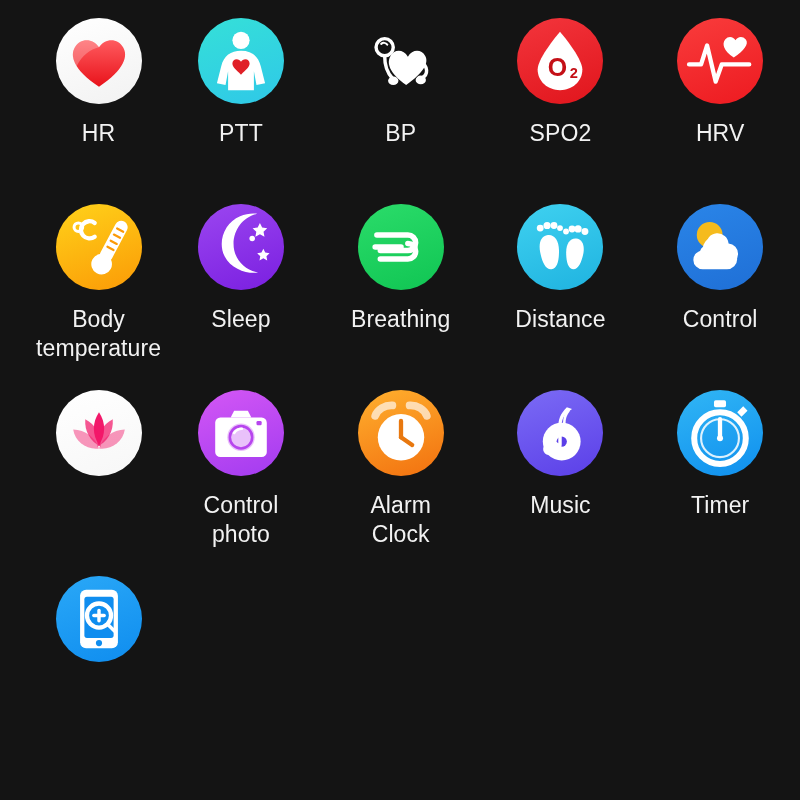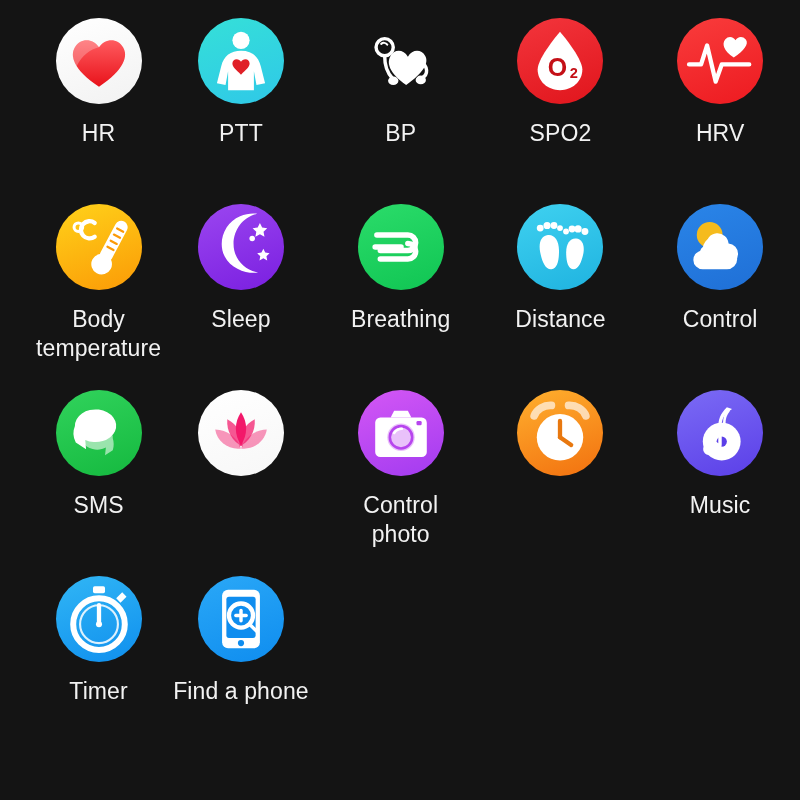--- a/index.html
+++ b/index.html
@@ -196,29 +196,20 @@
         <div class="badge" style="background: linear-gradient(160deg, rgb(42, 133, 232) 0%, rgb(31, 111, 214) 100%);">
           <svg width="86" height="86" viewBox="0 0 100 100" xmlns="http://www.w3.org/2000/svg">
             <circle cx="38" cy="36" r="15" fill="#f5bb1d"></circle>
             <path d="M34 48 a13 13 0 0 1 26 -2 a12 12 0 0 1 11 12 a11 11 0 0 1 -11 11 H34 a11 11 0 0 1 0 -21 Z" fill="#ffffff"></path>
             <path d="M30 54 a14 14 0 0 1 28 -3 a13 13 0 0 1 12 13 a12 12 0 0 1 -12 12 H30 a11 11 0 0 1 0 -22 Z" fill="#ffffff"></path>
           </svg>
         </div>
         <div class="label">Control</div>
       </div>
       <div class="cell">
-        <div class="badge" style="background: linear-gradient(160deg, rgb(49, 211, 92) 0%, rgb(21, 185, 63) 100%);">
-          <svg width="86" height="86" viewBox="0 0 100 100" xmlns="http://www.w3.org/2000/svg">
-            <path d="M66 56 a18 14 0 1 0 -8 11 l-1 9 9 -6 a23 23 0 0 0 0 -14 Z" fill="#ffffff" opacity="0.55"></path>
-            <path d="M22 42 a24 19 0 1 1 12 16 l1 11 -12 -8 a22 22 0 0 1 -1 -19 Z" fill="#ffffff"></path>
-          </svg>
-        </div>
-        <div class="label">SMS</div>
-      </div>
-      <div class="cell">
         <div class="badge" style="background: linear-gradient(160deg, rgb(255, 255, 255) 0%, rgb(247, 247, 247) 100%);">
           <svg width="86" height="86" viewBox="0 0 100 100" xmlns="http://www.w3.org/2000/svg">
             <g>
               <path d="M50 26 C58 38 58 52 50 64 C42 52 42 38 50 26 Z" fill="#f2186a"></path>
               <path d="M34 34 C46 40 52 52 52 66 C40 60 33 48 34 34 Z" fill="#f2186a" opacity="0.72"></path>
               <path d="M66 34 C67 48 60 60 48 66 C48 52 54 40 66 34 Z" fill="#f2186a" opacity="0.72"></path>
               <path d="M20 46 C34 46 46 56 50 68 C36 70 22 60 20 46 Z" fill="#f2186a" opacity="0.45"></path>
               <path d="M80 46 C78 60 64 70 50 68 C54 56 66 46 80 46 Z" fill="#f2186a" opacity="0.45"></path>
             </g>
           </svg>
@@ -243,20 +234,22 @@
           <svg width="86" height="86" viewBox="0 0 100 100" xmlns="http://www.w3.org/2000/svg">
             <path d="M20 30 a20 18 0 0 1 20 -12" fill="none" stroke="#ffffff" stroke-width="9" stroke-linecap="round" opacity="0.65"></path>
             <path d="M80 30 a20 18 0 0 0 -20 -12" fill="none" stroke="#ffffff" stroke-width="9" stroke-linecap="round" opacity="0.65"></path>
             <circle cx="50" cy="55" r="27" fill="#ffffff"></circle>
             <g stroke="#e8780f" stroke-width="5" stroke-linecap="round">
               <line x1="50" y1="55" x2="50" y2="36"></line>
               <line x1="50" y1="55" x2="63" y2="64"></line>
             </g>
           </svg>
         </div>
+        <div class="label">Alarm
+Clock</div>
       </div>
       <div class="cell">
         <div class="badge" style="background: linear-gradient(160deg, rgb(123, 107, 245) 0%, rgb(91, 63, 232) 100%);">
           <svg width="86" height="86" viewBox="0 0 100 100" xmlns="http://www.w3.org/2000/svg">
             <circle cx="52" cy="60" r="22" fill="#ffffff"></circle>
             <circle cx="52" cy="60" r="6" fill="#5b3fe8"></circle>
             <path d="M58 20 C50 28 48 34 48 44 L48 62 C44 58 36 58 32 64 C28 70 32 76 39 76 C46 76 52 71 52 63 L52 40 C52 33 56 27 64 22 Z" fill="#ffffff"></path>
             <path d="M60 24 C56 29 55 33 55 38" fill="none" stroke="#ffffff" stroke-width="3" stroke-linecap="round"></path>
           </svg>
         </div>
@@ -282,16 +275,15 @@
             <rect x="33" y="24" width="34" height="48" rx="3" fill="#0f8def"></rect>
             <circle cx="50" cy="78" r="3.6" fill="#0f8def"></circle>
             <circle cx="50" cy="46" r="14" fill="none" stroke="#ffffff" stroke-width="5"></circle>
             <g stroke="#ffffff" stroke-width="4" stroke-linecap="round">
               <line x1="50" y1="40" x2="50" y2="52"></line>
               <line x1="44" y1="46" x2="56" y2="46"></line>
               <line x1="60" y1="56" x2="68" y2="64"></line>
             </g>
           </svg>
         </div>
-        <div class="label">Find a phone</div>
       </div>
     </div>
 </div>
 
 </body></html>

